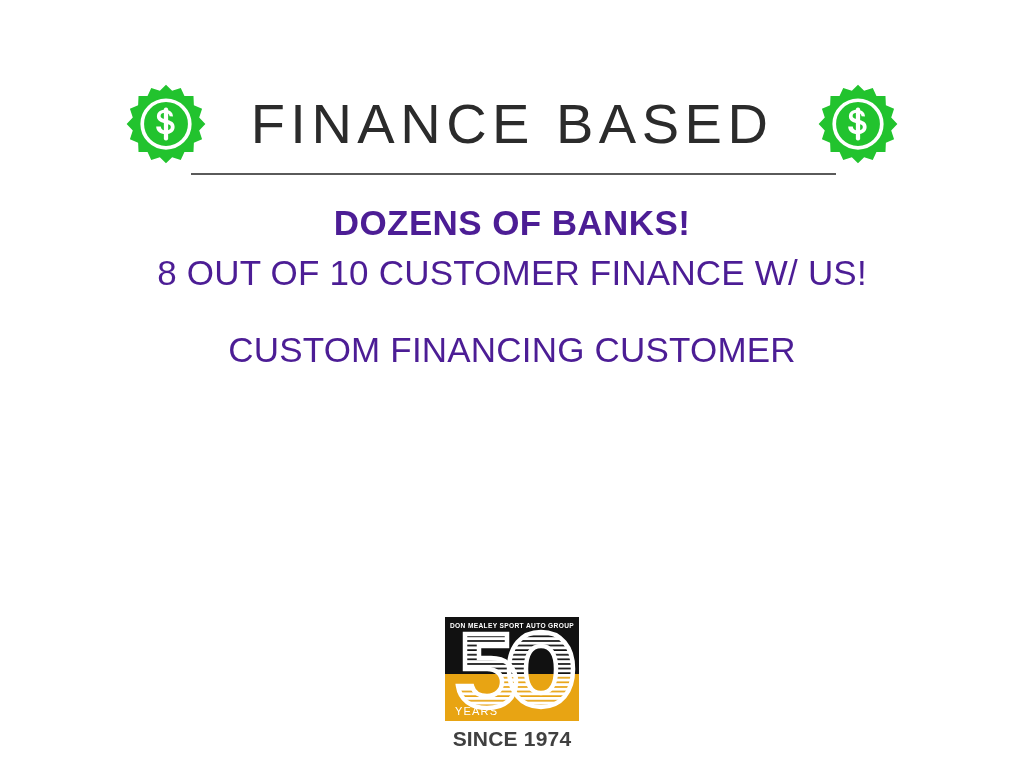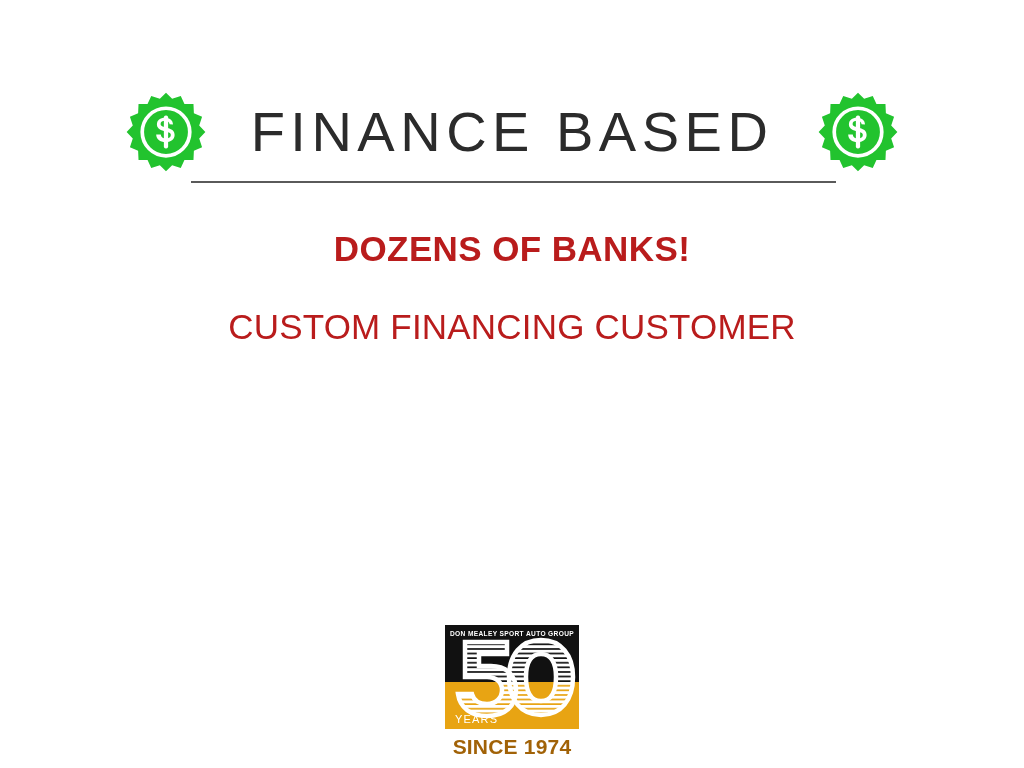--- a/index.html
+++ b/index.html
@@ -10,21 +10,20 @@
     background: #ffffff;
     font-family: "Liberation Sans", sans-serif;
     overflow: hidden;
   }
 
   .slide {
     position: relative;
     width: 1024px;
     height: 731px;
     background: #ffffff;
-    margin-top: 8px;
   }
 
   
   .header {
     position: absolute;
     top: 74px;
     left: 0;
     width: 1024px;
     height: 100px;
     display: flex;
@@ -57,25 +56,25 @@
     top: 173px;
     left: 191px;
     width: 645px;
     height: 2px;
     background: #5a5a5a;
   }
 
   
   .body-copy {
     position: absolute;
-    top: 216px;
+    top: 198px;
     left: 0;
     width: 1024px;
     text-align: center;
-    color: #b91c1c;
+    color: #4c1d95;
   }
 
   .copy-group { margin-bottom: 28px; }
   .copy-group:last-child { margin-bottom: 0; }
 
   .line-strong {
     font-size: 35px;
     font-weight: 700;
     letter-spacing: 0.4px;
     line-height: 1.42;
@@ -152,21 +151,21 @@
     font-size: 11px;
     font-weight: 400;
     letter-spacing: 1.2px;
     z-index: 5;
   }
 
   .logo-since {
     width: 134px;
     text-align: center;
     margin-top: 6px;
-    color: #a16207;
+    color: #404040;
     font-size: 21px;
     font-weight: 700;
     letter-spacing: 0.2px;
     white-space: nowrap;
   }
 </style>
 </head>
 <body>
 
 <div class="slide">
@@ -195,20 +194,21 @@
       </g>
     </svg>
   </div>
 
   <div class="divider"></div>
 
   <div class="body-copy">
 
     <div class="copy-group">
       <div class="line-strong">DOZENS OF BANKS!</div>
+      <div class="line-normal">8 OUT OF 10 CUSTOMER FINANCE W/ US!</div>
     </div>
 
     <div class="copy-group">
     </div>
 
     <div class="copy-group">
       <div class="line-normal">CUSTOM FINANCING CUSTOMER</div>
     </div>
 
   </div>

